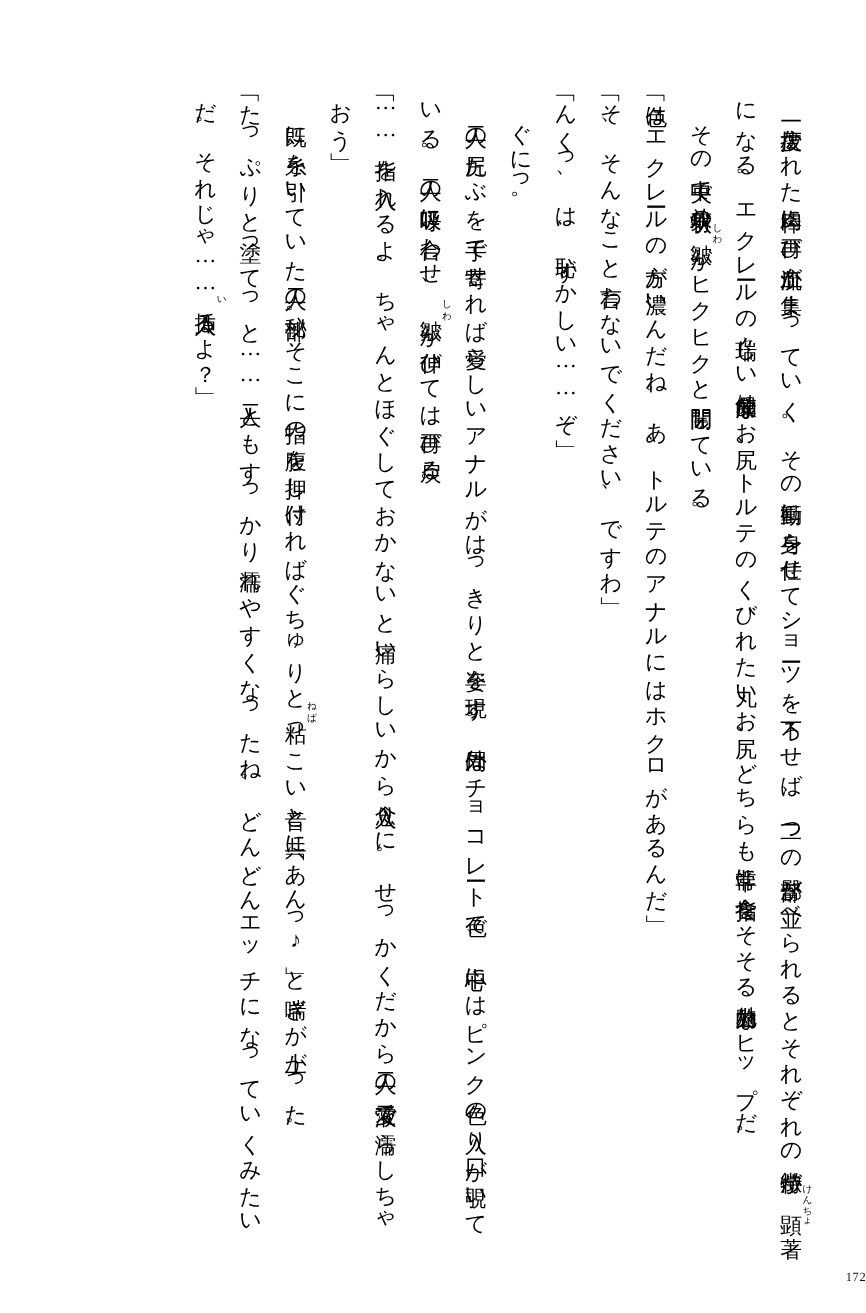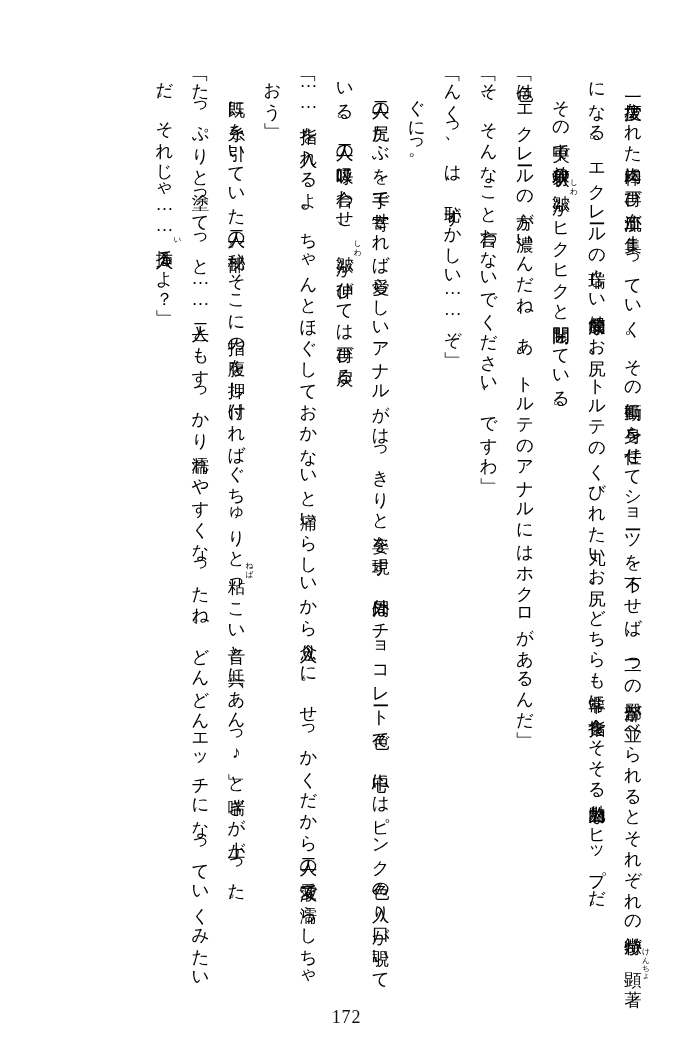--- a/index.html
+++ b/index.html
@@ -50,22 +50,22 @@
   rt {
     font-size: 0.44em;
     letter-spacing: 0;
     line-height: 1;
   }
   .page-number {
     position: absolute;
     bottom: 22px;
     left: 0;
     right: 0;
-    text-align: center;
-    font-size: 18px;
+    text-align: right;
+    font-size: 10px;
     font-family: "Liberation Serif", "DejaVu Serif", serif;
     letter-spacing: 0.05em;
     color: #111;
   }
 </style>
 </head>
 <body>
 
 <div class="page">
 

